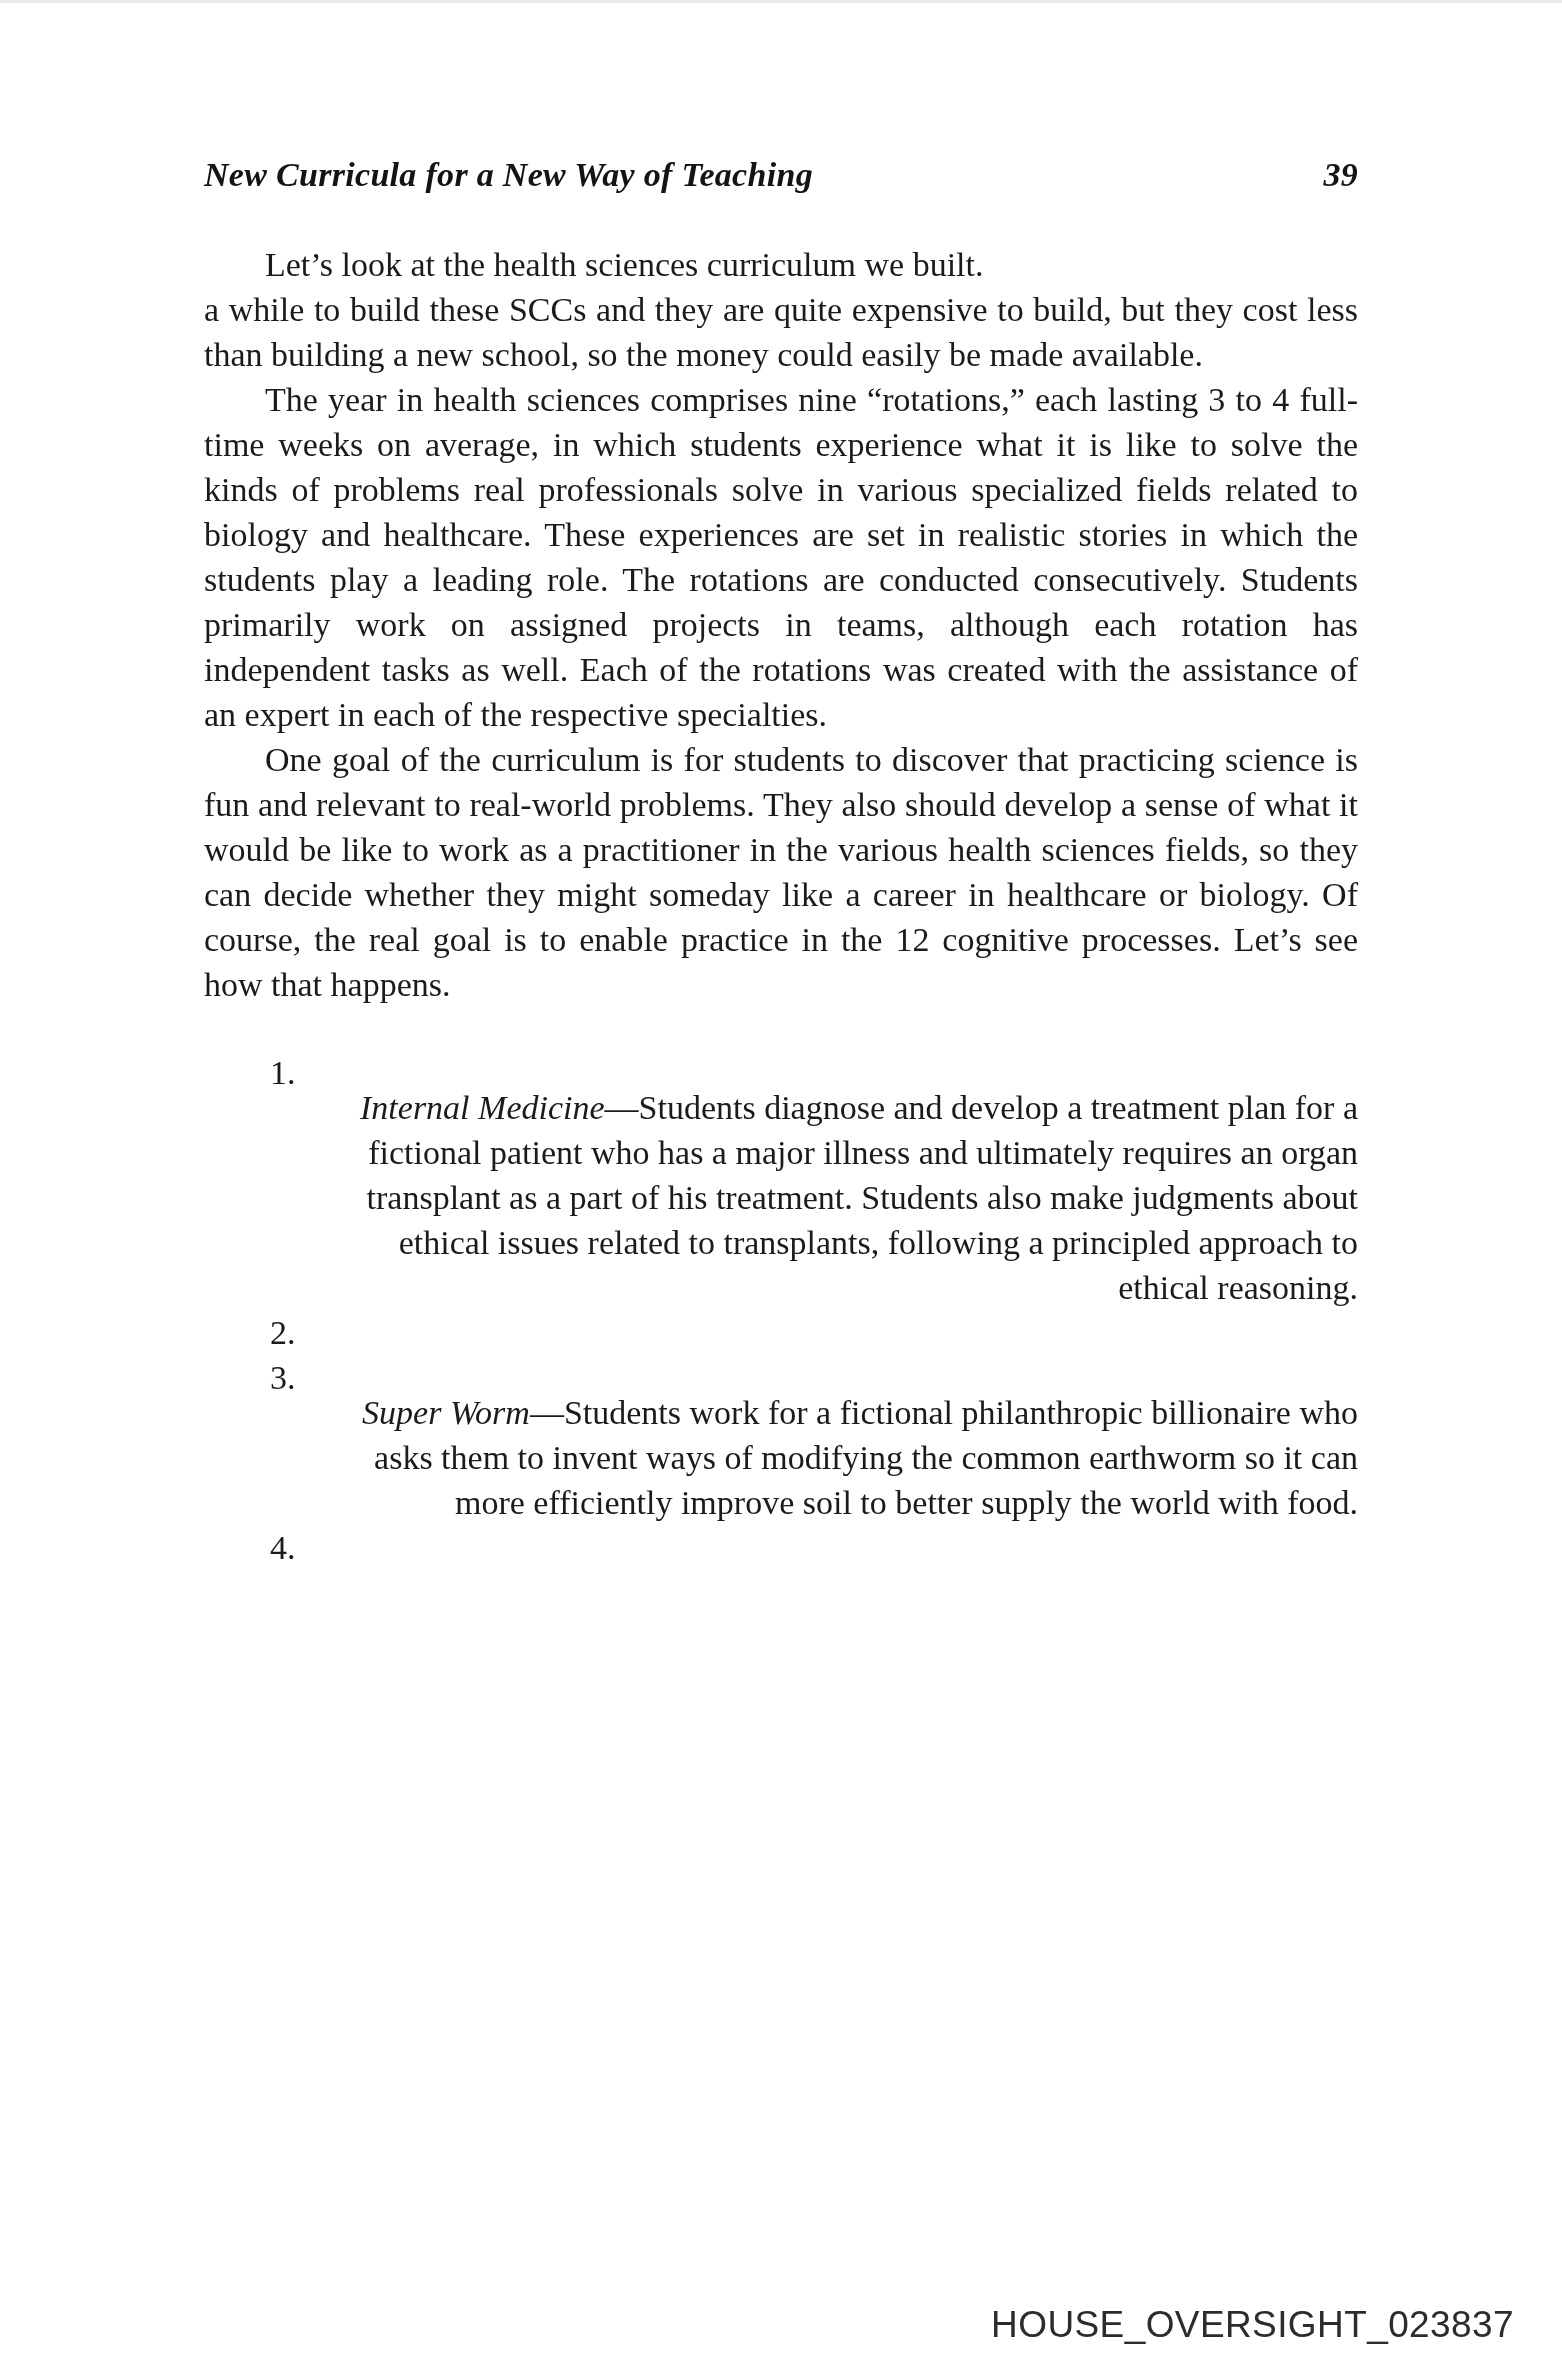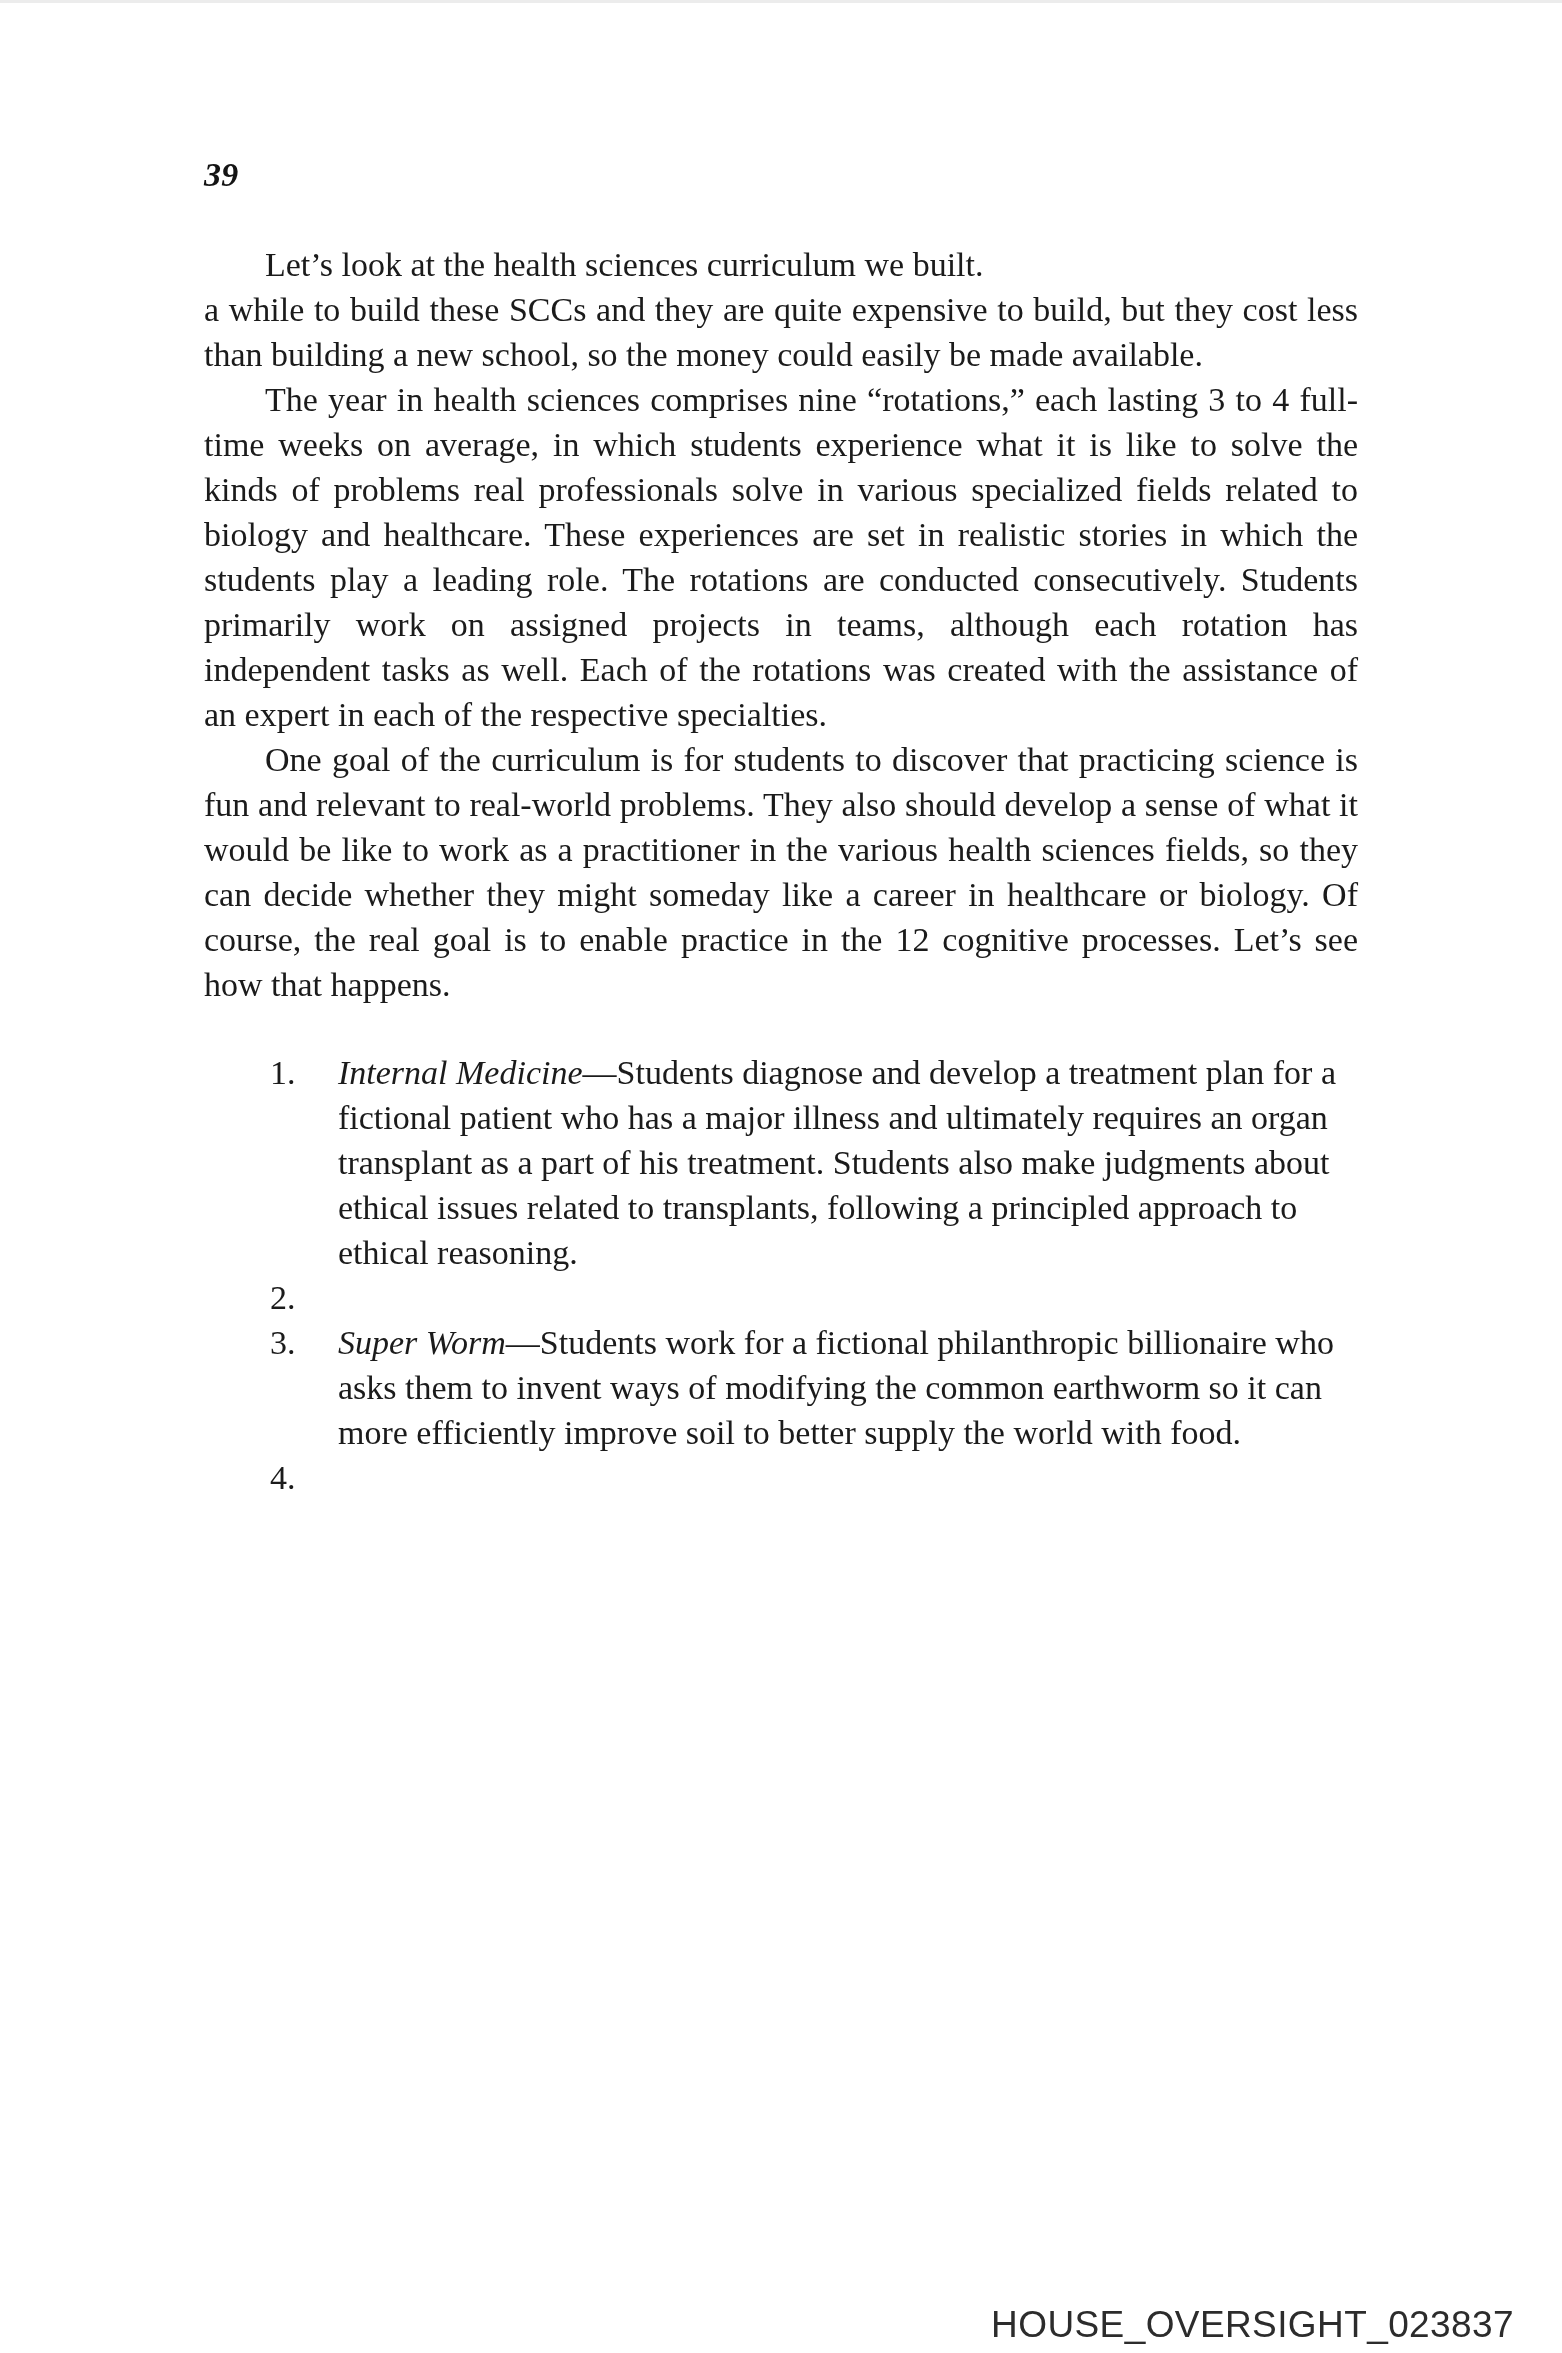--- a/index.html
+++ b/index.html
@@ -58,21 +58,22 @@
     display: flex;
     align-items: flex-start;
   }
   .li-num {
     flex: none;
     width: 68px;
     margin-left: 66px;
   }
   .li-body {
     flex: 1;
-    text-align: left;
+    text-align: right;
+    margin-top: 35px;
   }
   .li-body .term {
     font-style: italic;
   }
   .footer-stamp {
     position: absolute;
     right: 48px;
     bottom: 8px;
     font-family: "Liberation Sans", "DejaVu Sans", sans-serif;
     font-size: 37px;
@@ -81,20 +82,21 @@
   }
 </style>
 </head>
 <body>
 
 <div class="scan-edge"></div>
 
 <div class="page">
 
   <header class="page-header">
+    <span class="running-title">New Curricula for a New Way of Teaching</span>
     <span class="page-number">39</span>
   </header>
 
   <main class="body-text">
     <p class="para indent">Let’s look at the health sciences curriculum we built.</p>
     <p class="para no-indent">a while to build these SCCs and they are quite expensive to build, but they cost less than building a new school, so the money could easily be made available.</p>
     <p class="para indent">The year in health sciences comprises nine “rotations,” each lasting 3 to 4 full-time weeks on average, in which students experience what it is like to solve the kinds of problems real professionals solve in various specialized fields related to biology and healthcare. These experiences are set in realistic stories in which the students play a leading role. The rotations are conducted consecutively. Students primarily work on assigned projects in teams, although each rotation has independent tasks as well. Each of the rotations was created with the assistance of an expert in each of the respective specialties.</p>
     <p class="para indent">One goal of the curriculum is for students to discover that practicing science is fun and relevant to real-world problems. They also should develop a sense of what it would be like to work as a practitioner in the various health sciences fields, so they can decide whether they might someday like a career in healthcare or biology. Of course, the real goal is to enable practice in the 12 cognitive processes. Let’s see how that happens.</p>
 
     <ol class="rotation-list">

